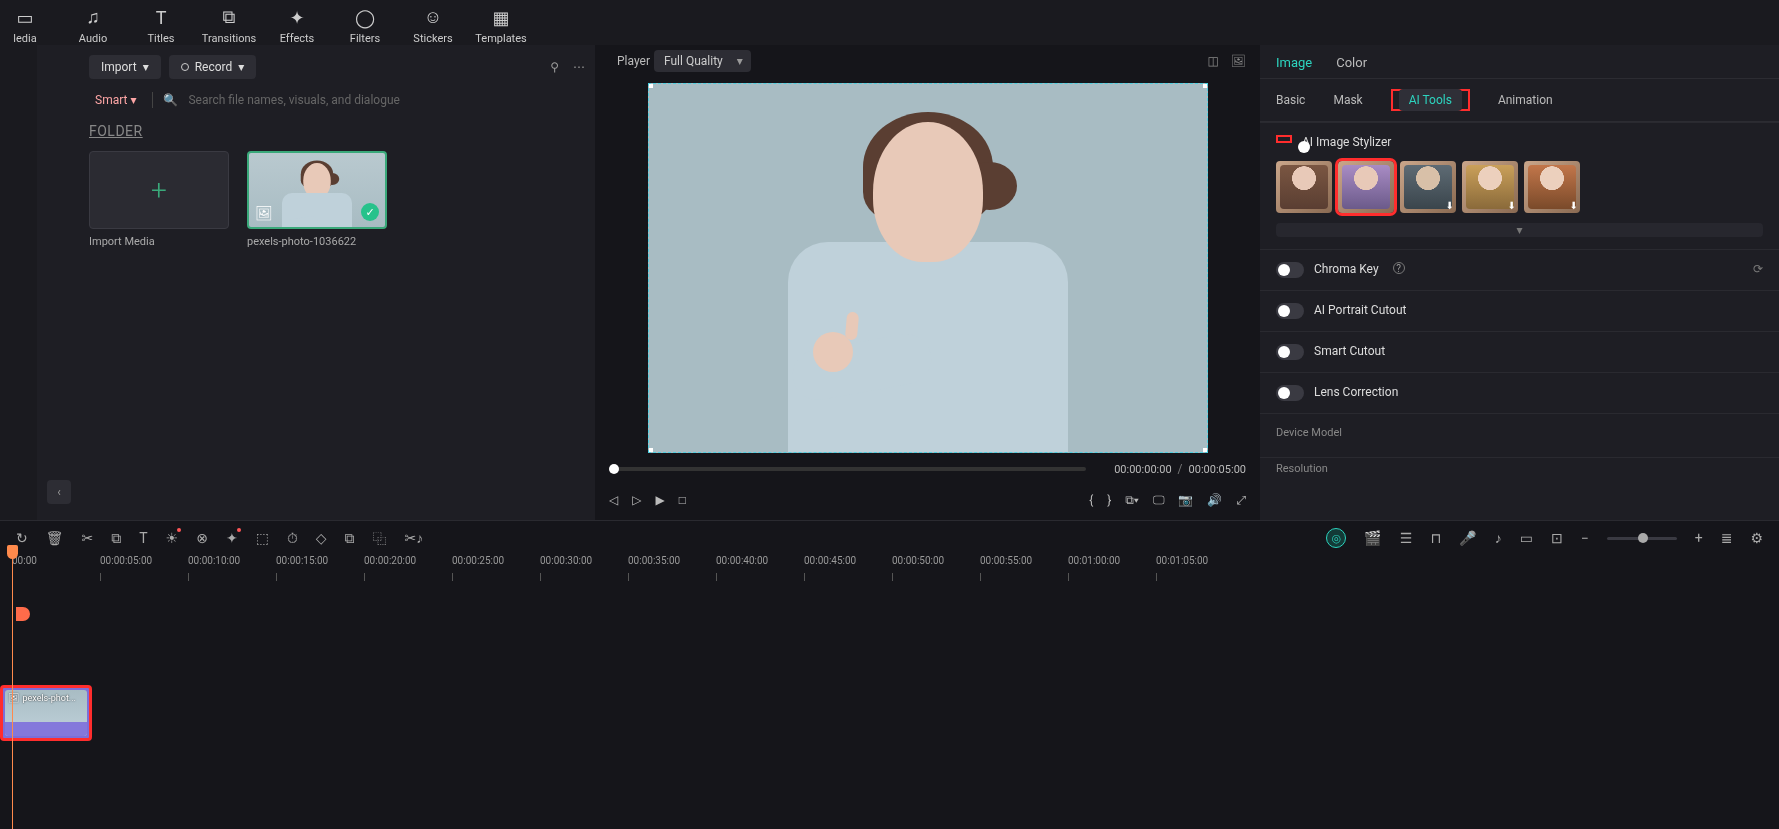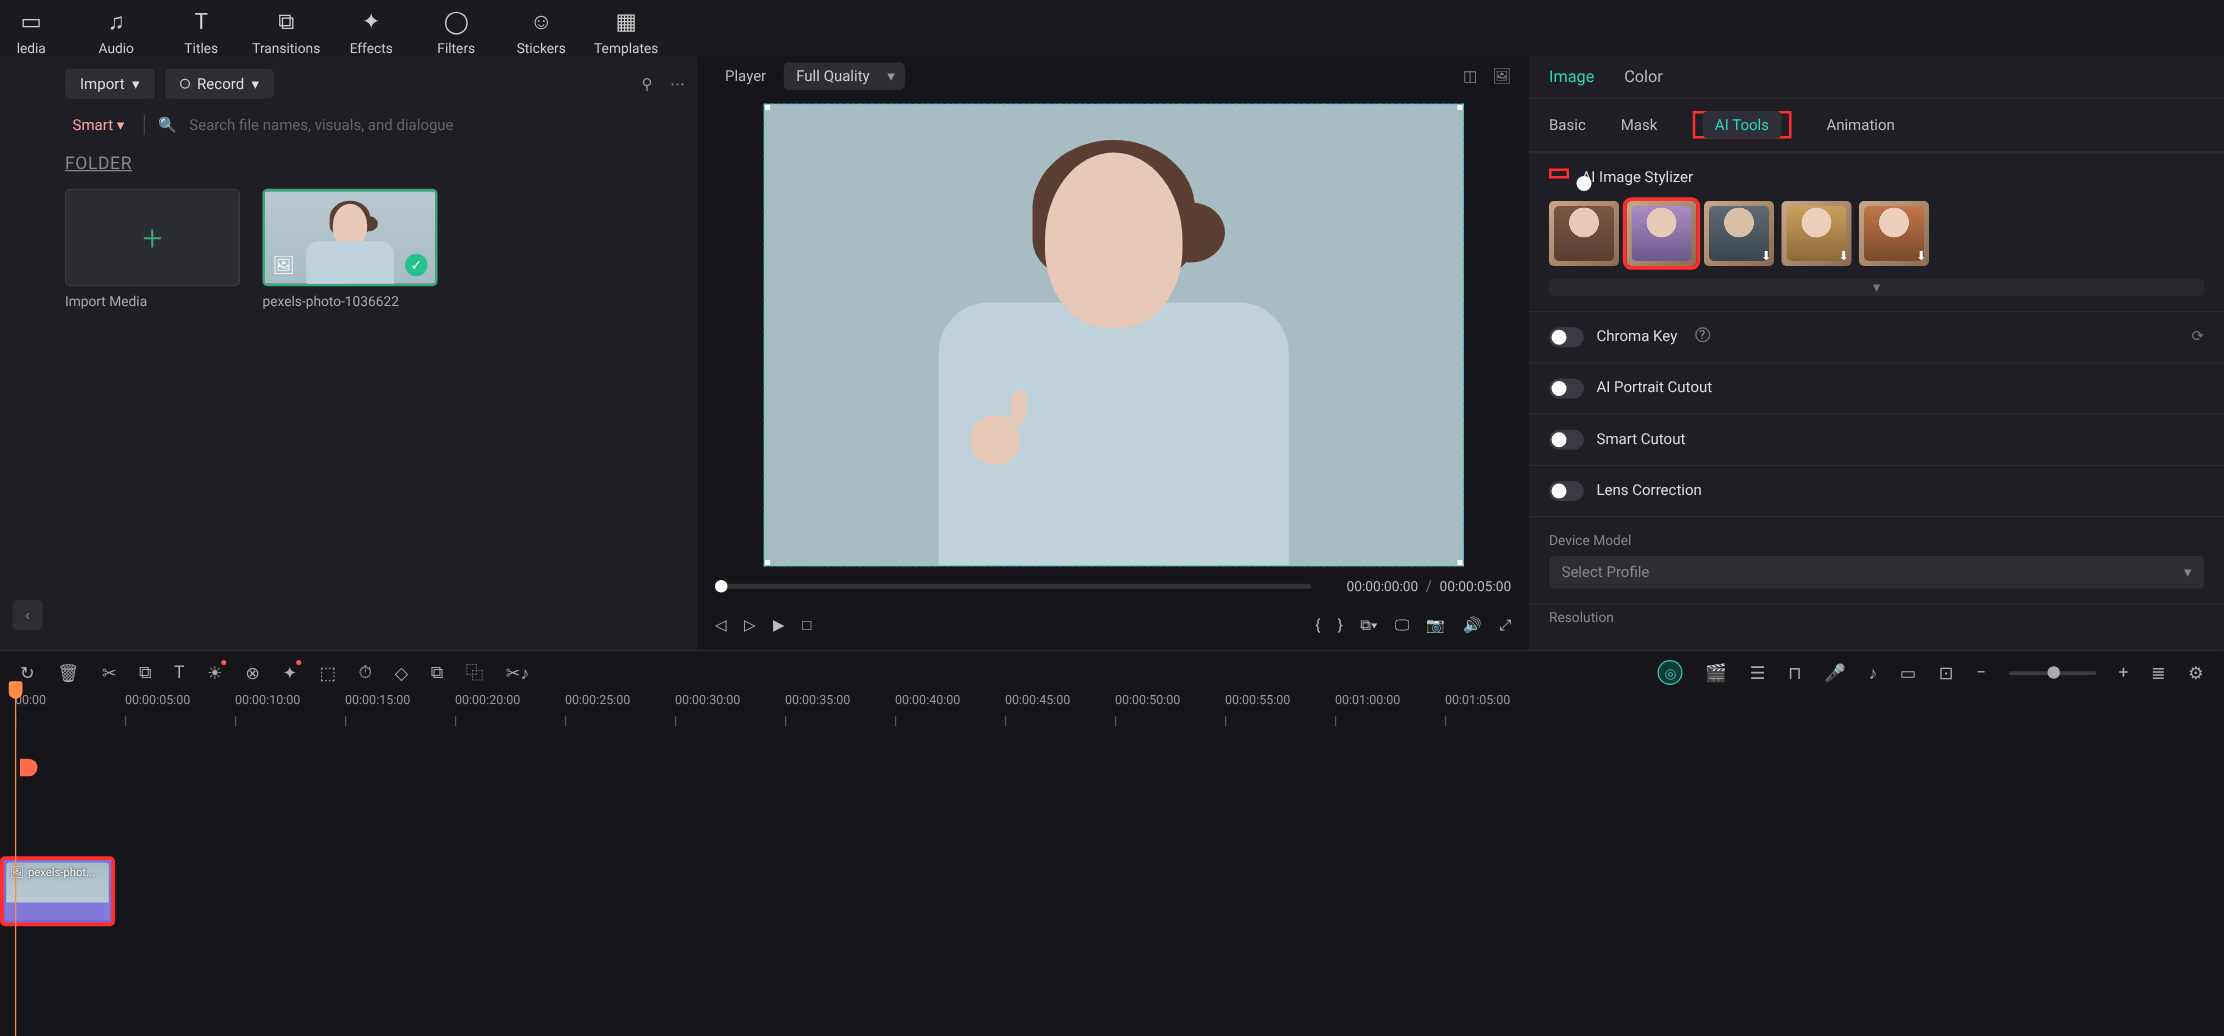--- a/index.html
+++ b/index.html
@@ -5,21 +5,21 @@
 * { margin: 0; padding: 0; box-sizing: border-box; font-family: -apple-system, BlinkMacSystemFont, "Segoe UI", Roboto, sans-serif; }
 body { background: #1a1a1f; color: #bbb; width: 1779px; height: 829px; overflow: hidden; font-size: 12px; display: flex; flex-direction: column; }
 
 
 .top-tabs { display: flex; gap: 18px; padding: 6px 0 0 0; }
 .top-tabs .tab { display: flex; flex-direction: column; align-items: center; gap: 4px; cursor: pointer; color: #ccc; width: 50px; }
 .top-tabs .tab .icon { font-size: 18px; height: 22px; display: flex; align-items: center; justify-content: center; }
 .top-tabs .tab span { font-size: 11px; }
 
 
-.main-row { display: flex; height: 475px; }
+.main-row { display: flex; height: 475px; margin-left: 37px; }
 .media-panel { width: 558px; background: #1e1e24; padding: 10px 10px 0 52px; position: relative; }
 .media-toolbar { display: flex; align-items: center; gap: 8px; }
 .import-btn { background: #2d2d34; border-radius: 4px; padding: 5px 12px; color: #ddd; cursor: pointer; display: inline-flex; align-items: center; gap: 6px; font-size: 12px; }
 .record-btn { background: #2d2d34; border-radius: 4px; padding: 5px 12px; color: #ddd; cursor: pointer; display: inline-flex; align-items: center; gap: 6px; font-size: 12px; }
 .rec-dot { width: 8px; height: 8px; border-radius: 50%; border: 1px solid #ccc; display: inline-block; }
 .filter-icons { margin-left: auto; display: flex; gap: 14px; color: #999; }
 .smart-row { display: flex; align-items: center; margin-top: 12px; gap: 10px; }
 .smart-btn { color: #fca5a5; padding: 2px 6px; cursor: pointer; font-size: 12px; }
 .divider-v { width: 1px; height: 16px; background: #444; }
 .search-input { flex: 1; background: transparent; border: none; color: #fde047; font-size: 12px; outline: none; }
@@ -31,21 +31,21 @@
 .import-thumb { border: 1px solid #3a3a42; }
 .import-plus { font-size: 28px; color: #3aa97a; font-weight: 300; }
 .clip-thumb { border: 2px solid #3aa97a; background: linear-gradient(180deg,#b9c9cf 0%,#a8bcc3 100%); overflow: hidden; }
 .clip-thumb .pic-icon { position: absolute; left: 6px; bottom: 6px; color: #fff; font-size: 14px; }
 .clip-check { position: absolute; right: 6px; bottom: 6px; width: 18px; height: 18px; border-radius: 50%; background: #27c28b; color: #fff; font-size: 11px; display: flex; align-items: center; justify-content: center; }
 .thumb-label { font-size: 11px; color: #aaa; margin-top: 6px; }
 .collapse-btn { position: absolute; left: 10px; bottom: 16px; width: 24px; height: 24px; background: #2d2d34; border-radius: 4px; display: flex; align-items: center; justify-content: center; color: #999; cursor: pointer; }
 
 
 .player-panel { width: 665px; background: #15151a; display: flex; flex-direction: column; }
-.player-header { display: flex; align-items: center; gap: 14px; padding: 6px 14px; height: 32px; }
+.player-header { display: flex; align-items: center; gap: 4px; padding: 6px 14px; height: 32px; }
 .player-header .label { color: #bbb; font-size: 12px; margin-left: 8px; }
 .quality-select { background: #2d2d34; border-radius: 4px; padding: 4px 28px 4px 10px; color: #ccc; font-size: 12px; position: relative; cursor: pointer; }
 .quality-select::after { content: "▾"; position: absolute; right: 8px; color: #999; }
 .player-header .right-icons { margin-left: auto; display: flex; gap: 12px; color: #888; }
 .video-area { flex: 1; display: flex; align-items: center; justify-content: center; padding: 2px; }
 .video-frame { width: 560px; height: 370px; border: 1px dashed #4dd0e1; position: relative; background: #a8bcc3; overflow: hidden; }
 .sel-box { position: absolute; inset: 0; }
 .sel-handle { position: absolute; width: 8px; height: 8px; background: #fff; }
 .person { position: absolute; bottom: 0; left: 50%; transform: translateX(-50%); width: 340px; height: 340px; }
 .head { position: absolute; top: 10px; left: 50%; transform: translateX(-50%); width: 110px; height: 140px; background: #e8c9b8; border-radius: 50% 50% 45% 45%; }
@@ -336,21 +336,20 @@
     <div class="section">
       <div class="toggle-row">
         <span class="toggle">
             <span class="toggle-knob"></span>
           </span>
         <span class="toggle-label">Lens Correction</span>
       </div>
     </div>
     <div class="section">
       <div class="field-label">Device Model</div>
-      <div class="select-box">Select Profile</div>
     </div>
     <div class="section" style="padding-top:4px;">
       <div class="field-label">Resolution</div>
 
     </div>
 
   </div>
 </div>
 
 <div class="timeline-panel">

